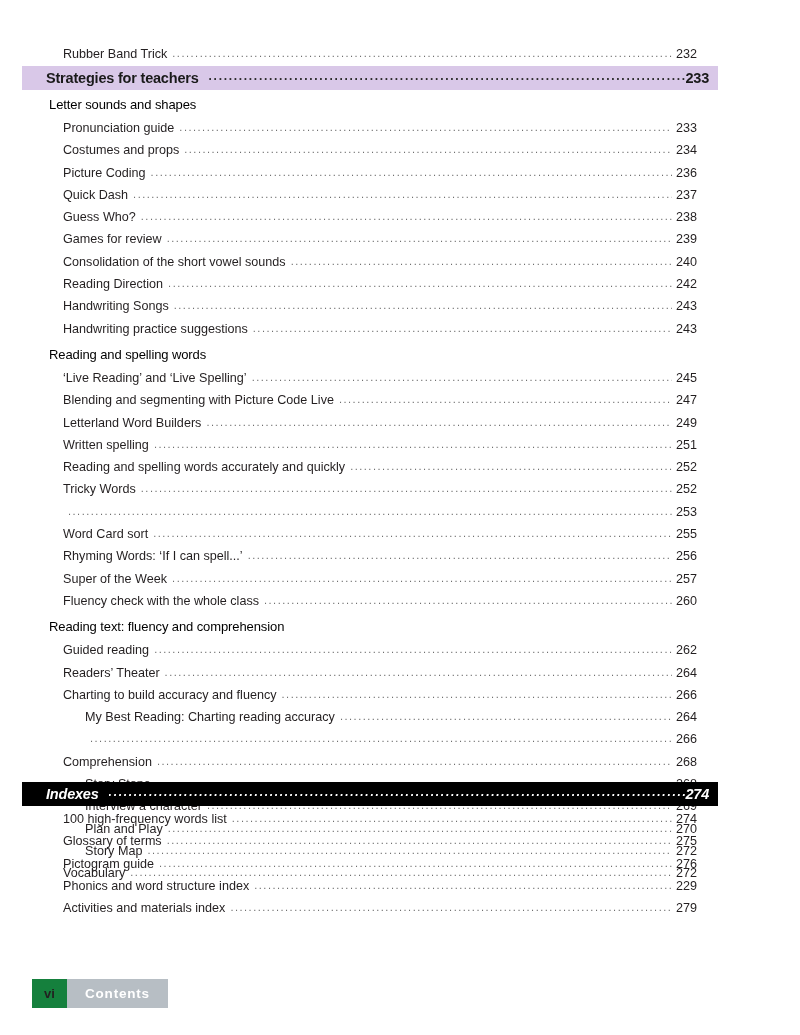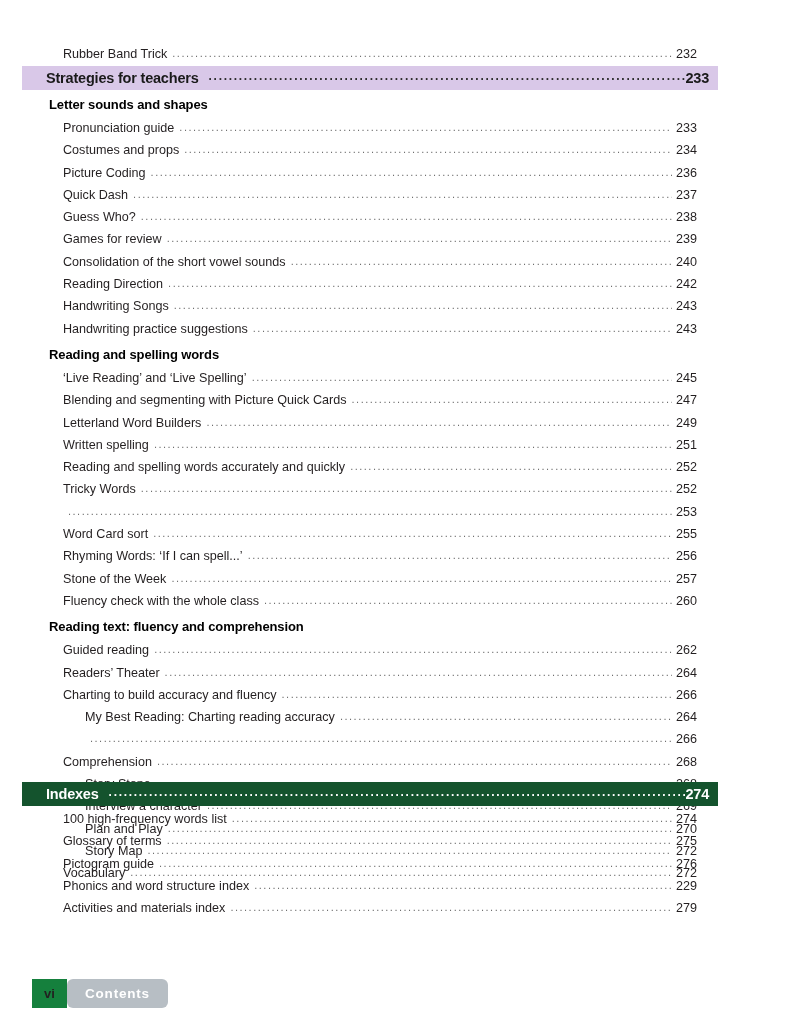--- a/index.html
+++ b/index.html
@@ -60,21 +60,21 @@
     padding-left: 63px;
     padding-right: 80px;
   }
   .entry .toc-page { color: #231f20; }
 
   .entry.level2 { padding-left: 85px; }
 
   
   .subhead {
     font-size: 13px;
-    font-weight: bold;
+    font-weight: normal;
     line-height: 22px;
     color: #000000;
     padding-left: 49px;
     margin-top: 4px;
     margin-bottom: 1px;
     letter-spacing: -0.1px;
   }
 
   
   .band {
@@ -108,22 +108,23 @@
     letter-spacing: -0.2px;
   }
 
   .band-purple {
     background: #d9c8e8;
     color: #1a1a1a;
   }
   .band-purple .toc-leader { color: #2b2b2b; }
 
   .band-gray {
-    background: #14532d;
+    background: #000000;
     color: #ffffff;
+    font-style: italic;
   }
   .band-gray .toc-leader { color: #ffffff; }
 
   
   .footer {
     position: absolute;
     left: 32px;
     top: 979px;
     height: 29px;
     display: flex;
@@ -143,21 +144,20 @@
     width: 101px;
     background: #b7bec4;
     display: flex;
     align-items: center;
     padding-left: 18px;
     box-sizing: border-box;
     font-size: 13.5px;
     font-weight: bold;
     color: #ffffff;
     letter-spacing: 0.8px;
-    border-radius: 6px;
   }
 </style>
 </head>
 <body>
 
 <div class="page">
 
   <div id="orphan-slot" style="position:absolute; left:0; top:43px; width:800px;">
       <div class="toc-row entry">
         <span class="toc-title">Rubber Band Trick</span>
@@ -224,21 +224,21 @@
         <span class="toc-leader">............................................................................................................................................................................................................................................................................................................</span>
         <span class="toc-page">243</span>
       </div>
       <div class="subhead">Reading and spelling words</div>
       <div class="toc-row entry">
         <span class="toc-title">‘Live Reading’ and ‘Live Spelling’</span>
         <span class="toc-leader">............................................................................................................................................................................................................................................................................................................</span>
         <span class="toc-page">245</span>
       </div>
       <div class="toc-row entry">
-        <span class="toc-title">Blending and segmenting with Picture Quick Cards</span>
+        <span class="toc-title">Blending and segmenting with Picture Code Live</span>
         <span class="toc-leader">............................................................................................................................................................................................................................................................................................................</span>
         <span class="toc-page">247</span>
       </div>
       <div class="toc-row entry">
         <span class="toc-title">Letterland Word Builders</span>
         <span class="toc-leader">............................................................................................................................................................................................................................................................................................................</span>
         <span class="toc-page">249</span>
       </div>
       <div class="toc-row entry">
         <span class="toc-title">Written spelling</span>
@@ -263,21 +263,21 @@
         <span class="toc-title">Word Card sort</span>
         <span class="toc-leader">............................................................................................................................................................................................................................................................................................................</span>
         <span class="toc-page">255</span>
       </div>
       <div class="toc-row entry">
         <span class="toc-title">Rhyming Words: ‘If I can spell...’</span>
         <span class="toc-leader">............................................................................................................................................................................................................................................................................................................</span>
         <span class="toc-page">256</span>
       </div>
       <div class="toc-row entry">
-        <span class="toc-title">Stone of the Week</span>
+        <span class="toc-title">Super of the Week</span>
         <span class="toc-leader">............................................................................................................................................................................................................................................................................................................</span>
         <span class="toc-page">257</span>
       </div>
       <div class="toc-row entry">
         <span class="toc-title">Fluency check with the whole class</span>
         <span class="toc-leader">............................................................................................................................................................................................................................................................................................................</span>
         <span class="toc-page">260</span>
       </div>
       <div class="subhead">Reading text: fluency and comprehension</div>
       <div class="toc-row entry">

